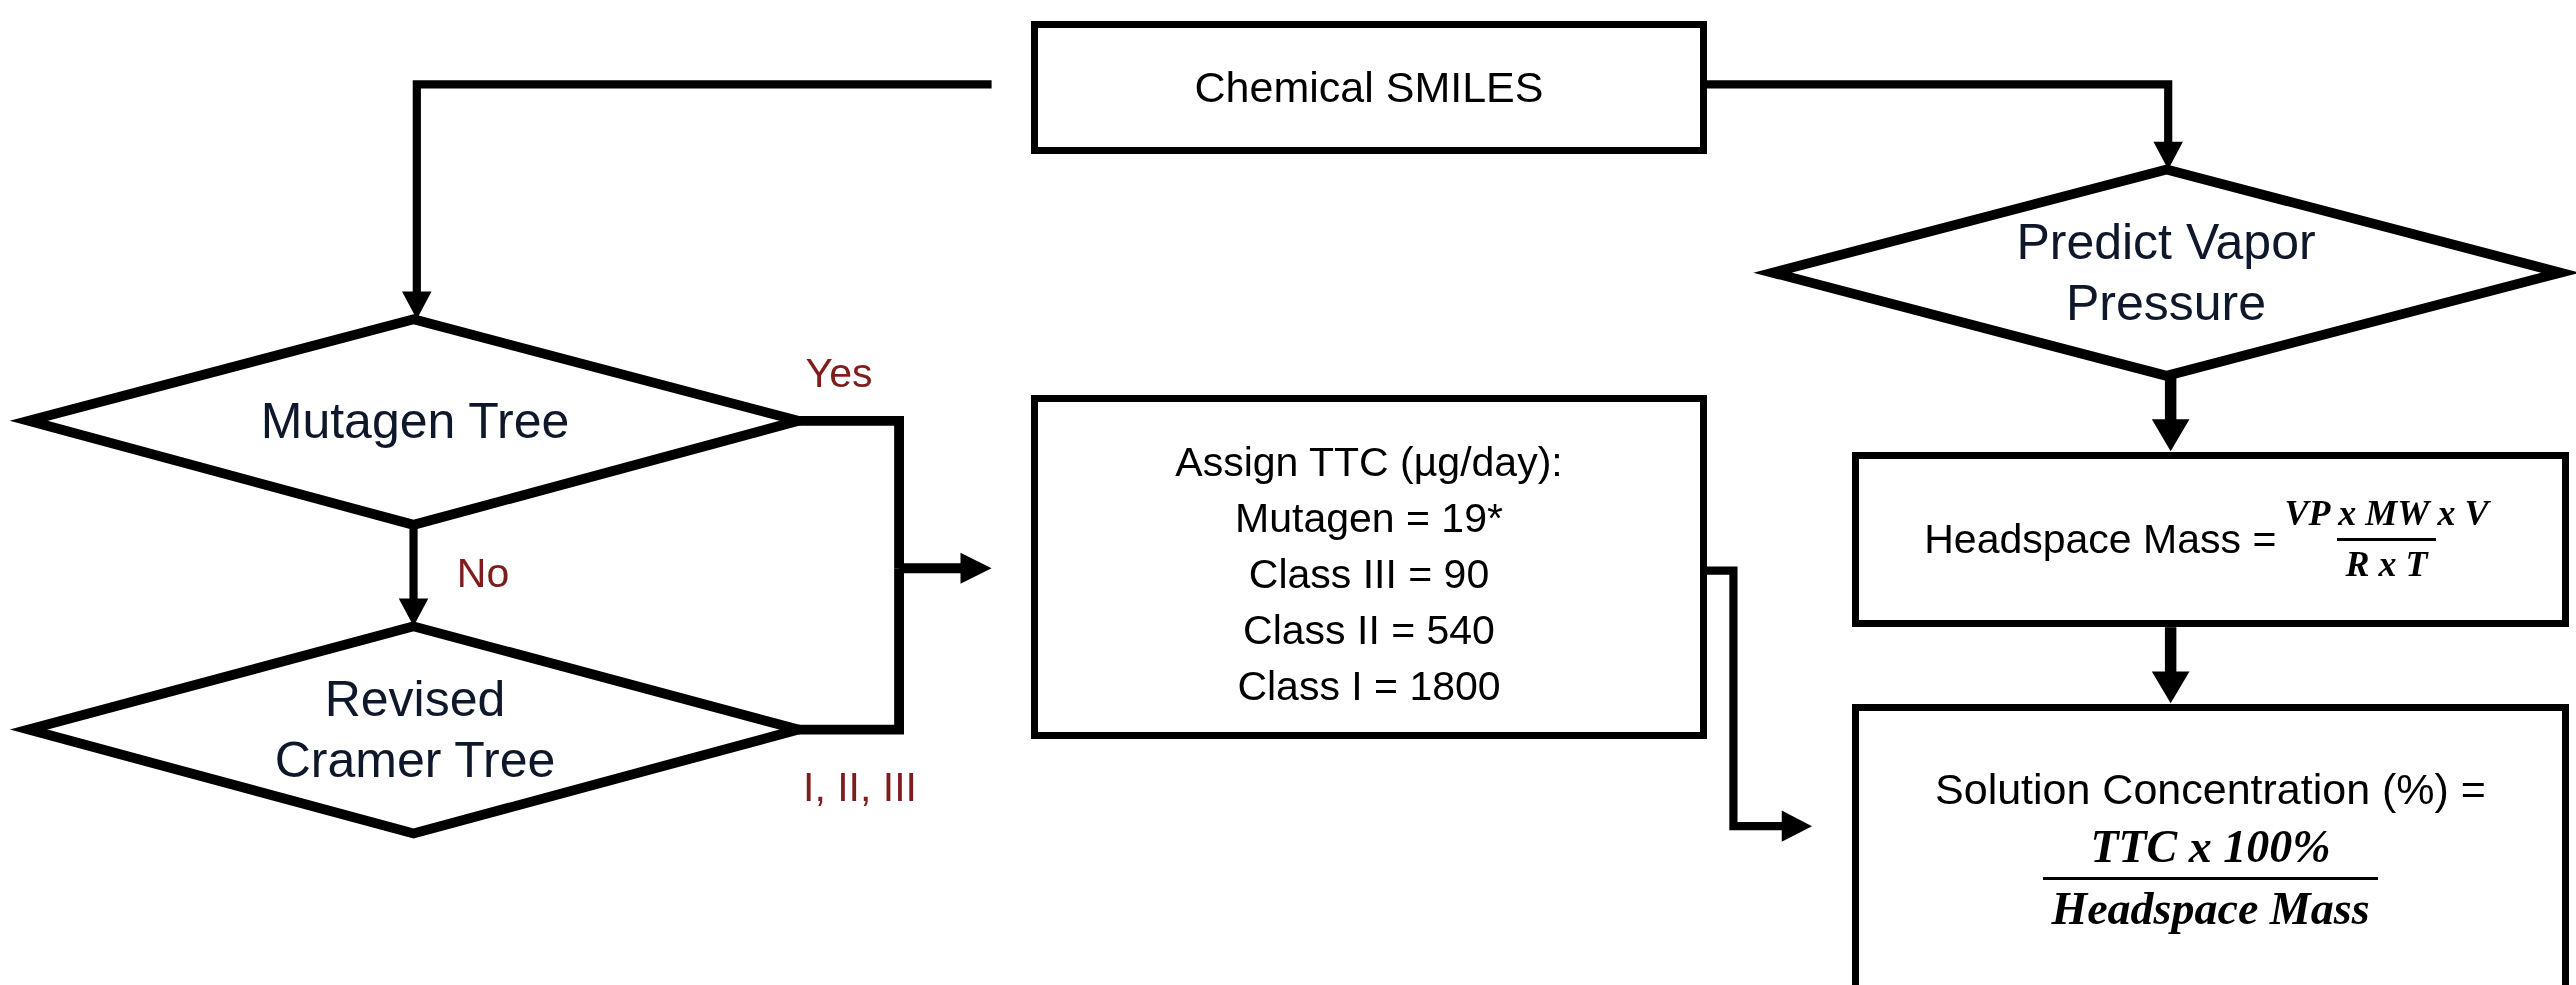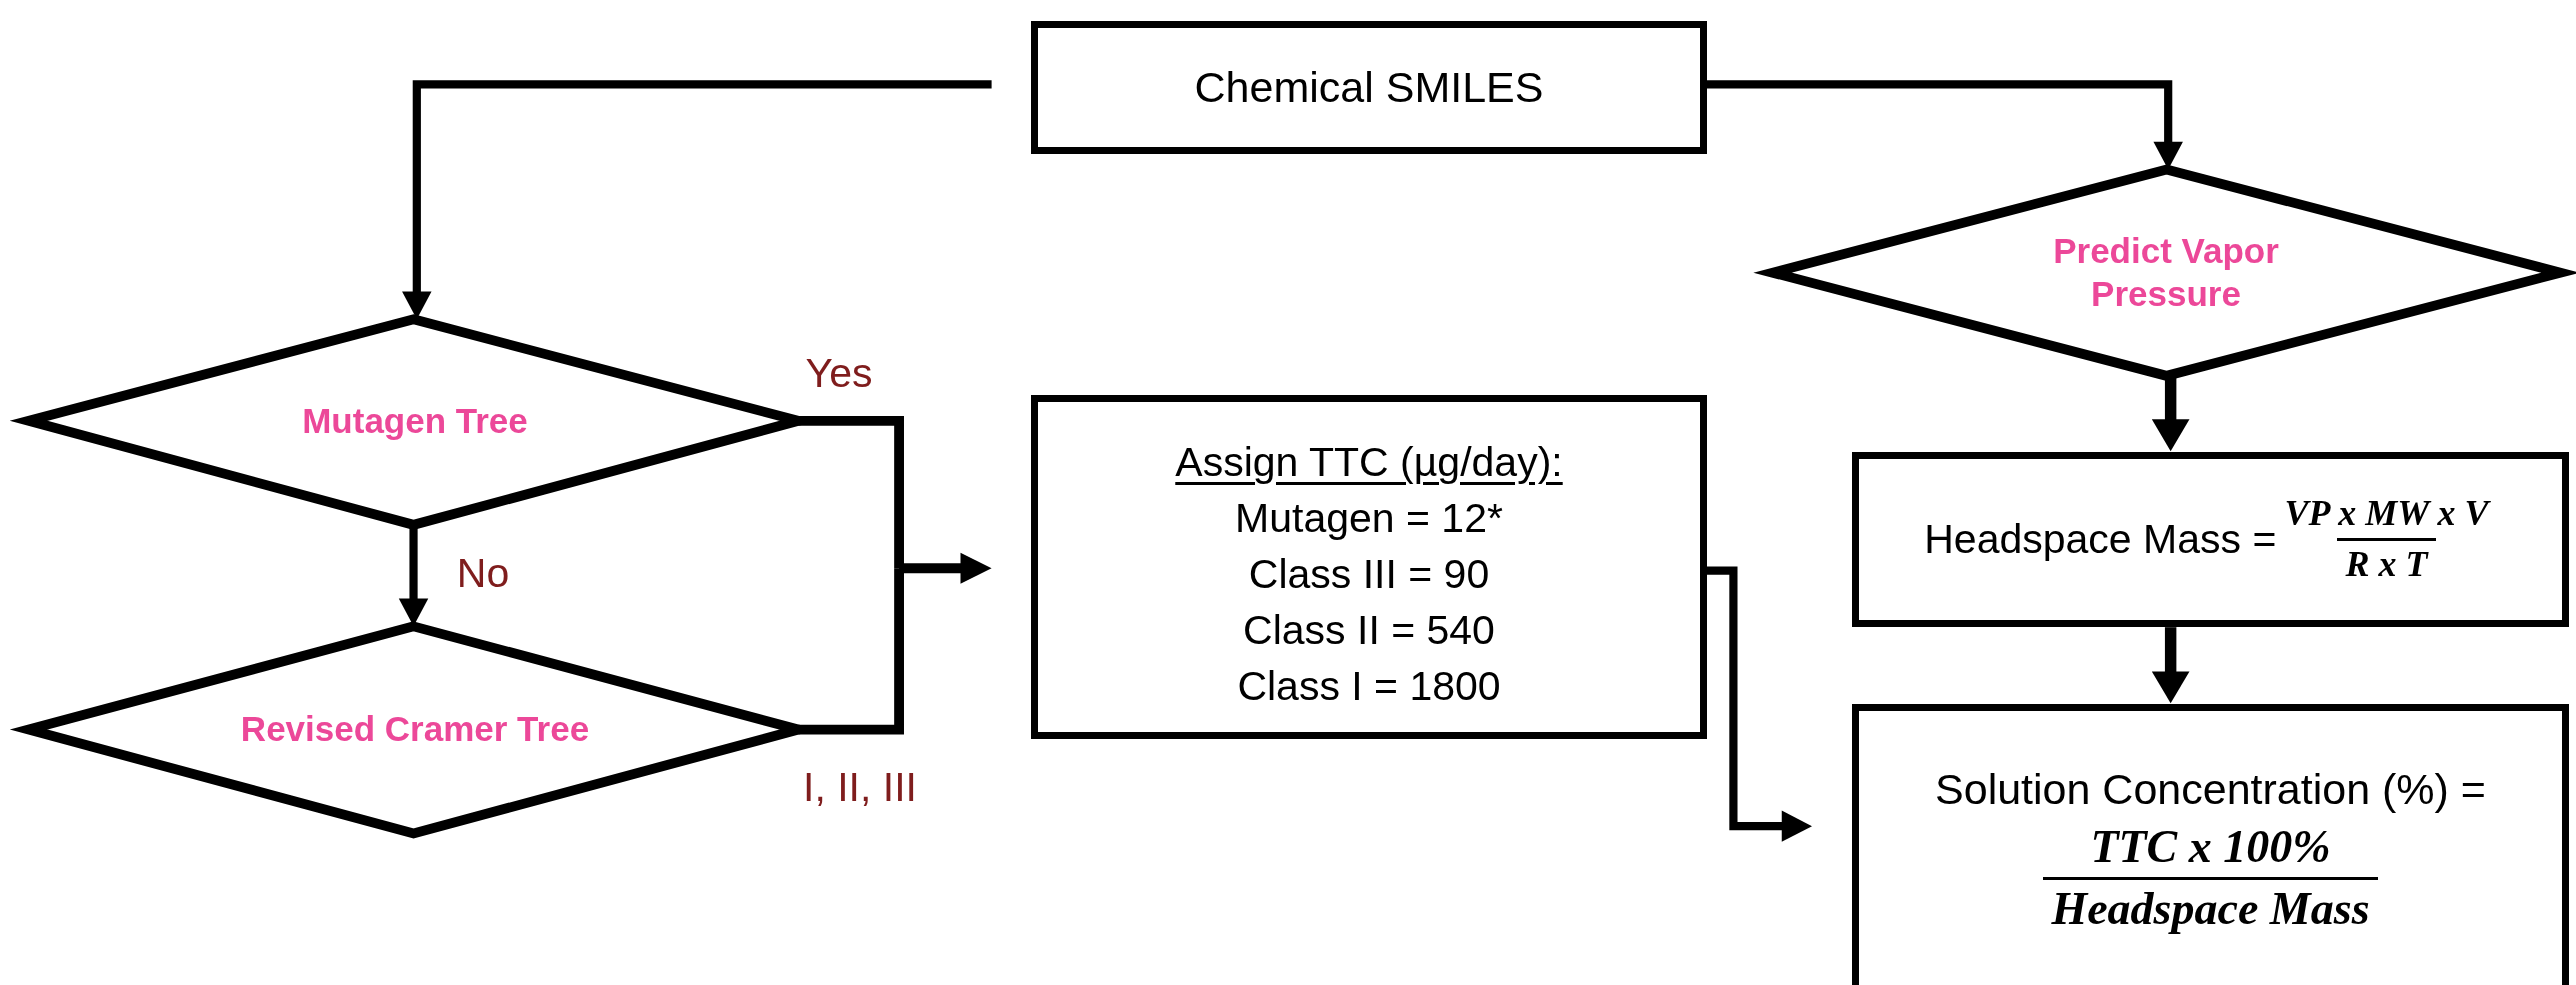--- a/index.html
+++ b/index.html
@@ -27,24 +27,23 @@
     justify-content: center;
     text-align: center;
     margin-left: 39px;
   }
   .node-label {
     position: absolute;
     display: flex;
     align-items: center;
     justify-content: center;
     text-align: center;
-    font-size: 35px;
+    font-size: 50px;
     line-height: 1.22;
-    color: #ec4899;
-    font-weight: bold;
+    color: #0f172a;
   }
   .edge-label {
     position: absolute;
     display: flex;
     align-items: center;
     justify-content: center;
     text-align: center;
     font-size: 41px;
     color: #7f1d1d;
   }
@@ -52,21 +51,20 @@
   .assign-stack {
     display: flex;
     flex-direction: column;
     align-items: center;
     justify-content: center;
     padding-top: 14.7px;
     font-size: 41px;
     line-height: 56px;
   }
   .assign-title {
-    text-decoration: underline;
     text-decoration-thickness: 2.5px;
     text-underline-offset: 5.7px;
   }
   .formula-row {
     display: flex;
     flex-direction: row;
     align-items: center;
     justify-content: center;
     font-size: 41px;
   }
@@ -126,21 +124,21 @@
     <polygon points="505,765 975,891 505,1018 35,891" fill="#ffffff" stroke="#000000" stroke-width="12"></polygon>
     <polygon points="2646,207 3127,333 2646,459 2165,333" fill="#ffffff" stroke="#000000" stroke-width="12"></polygon>
   </svg>
 
   <div class="node-box" style="left:992px; top:21px; width:676px; height:133px;">
     <span class="chem-text">Chemical SMILES</span>
   </div>
 
   <div class="node-box assign-stack" style="left:992px; top:395px; width:676px; height:344px;">
     <span class="assign-title">Assign TTC (µg/day):</span>
-    <span>Mutagen = 12*</span>
+    <span>Mutagen = 19*</span>
     <span>Class III = 90</span>
     <span>Class II = 540</span>
     <span>Class I = 1800</span>
   </div>
 
   <div class="node-box" style="left:1813px; top:452px; width:717px; height:175px;">
     <div class="formula-row">
       <span>Headspace Mass =</span>
       <span class="frac">
         <span class="num">VP x MW x V</span>

